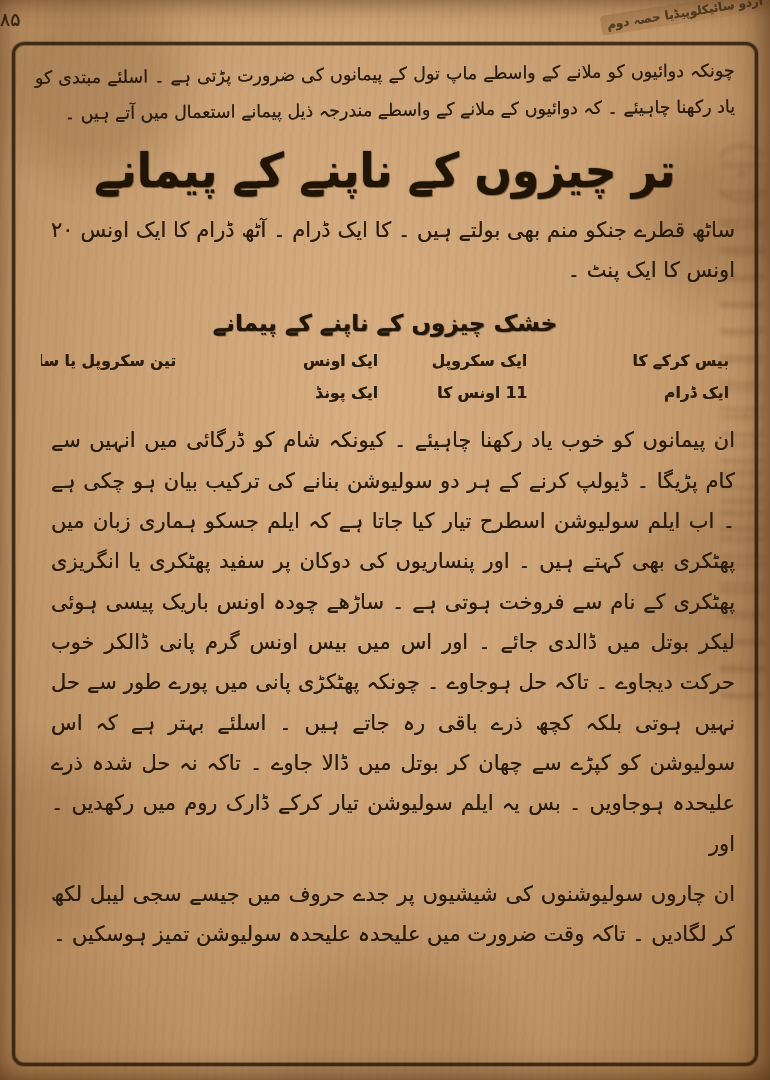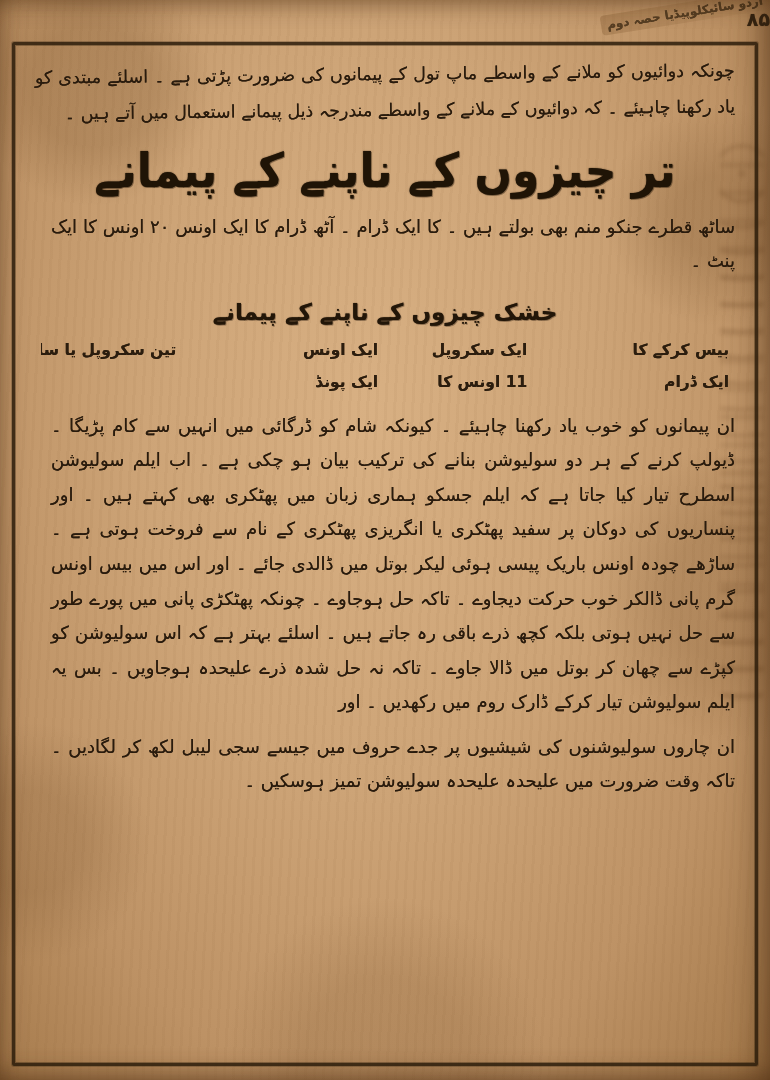--- a/index.html
+++ b/index.html
@@ -33,45 +33,45 @@
   
   .bleed{
     position:absolute;top:140px;right:6px;width:44px;height:560px;
     pointer-events:none;filter:blur(2px);opacity:.35;
     background:
       repeating-radial-gradient(circle at 50% 6%, rgba(80,45,15,.5) 0 3px, transparent 4px 26px),
       repeating-linear-gradient(0deg, rgba(80,45,15,.30) 0 6px, transparent 6px 28px);
     border-radius:8px;
   }
   .page-number{
-    position:absolute;top:8px;left:0;right:0;text-align:right;
-    font-size:19px;font-weight:bold;color:#32210f;
+    position:absolute;top:8px;left:0;right:0;text-align:left;
+    font-size:19px;font-weight:normal;color:#32210f;
     text-shadow:0 0 1px rgba(50,30,10,.6);
   }
   .corner-header{
     position:absolute;top:2px;right:-8px;max-width:210px;
     transform:rotate(-9deg);
     font-size:12px;font-weight:bold;color:#3c2811;
     padding:3px 14px 3px 6px;opacity:.8;
     background:linear-gradient(135deg, rgba(110,70,30,.35), rgba(110,70,30,0));
     border-radius:4px;white-space:nowrap;overflow:hidden;
   }
   .frame{
     position:absolute;top:42px;left:12px;right:12px;bottom:14px;
     border:3px solid rgba(44,28,10,.85);
     box-shadow:inset 0 0 0 1px rgba(44,28,10,.35), 0 0 0 1px rgba(44,28,10,.25);
-    border-radius:2px;
+    border-radius:12px;
     padding:12px 20px 10px 20px;
     box-sizing:border-box;
     direction:rtl;
   }
   .ink{text-shadow:0 0 .6px rgba(42,28,14,.85);}
   p.body-text{
     margin:0 0 10px 16px;
-    font-size:18px;line-height:1.92;
+    font-size:21px;line-height:1.92;
     text-align:justify;text-align-last:right;
     color:#291b0d;
   }
   p.intro-text{
     font-size:17.5px;line-height:2.05;margin:0 0 8px 0;
     transform:rotate(-.6deg);
   }
   .heading-wet{
     margin:16px 0 14px 0;text-align:center;
     font-size:44px;font-weight:bold;color:#1f1406;

